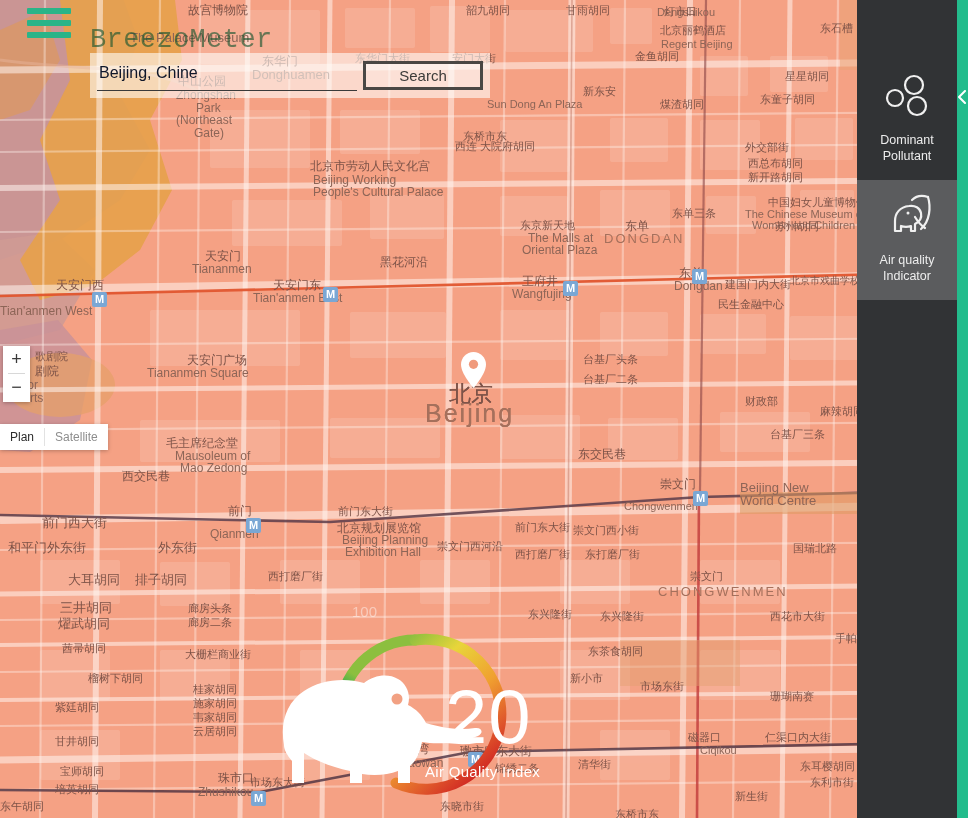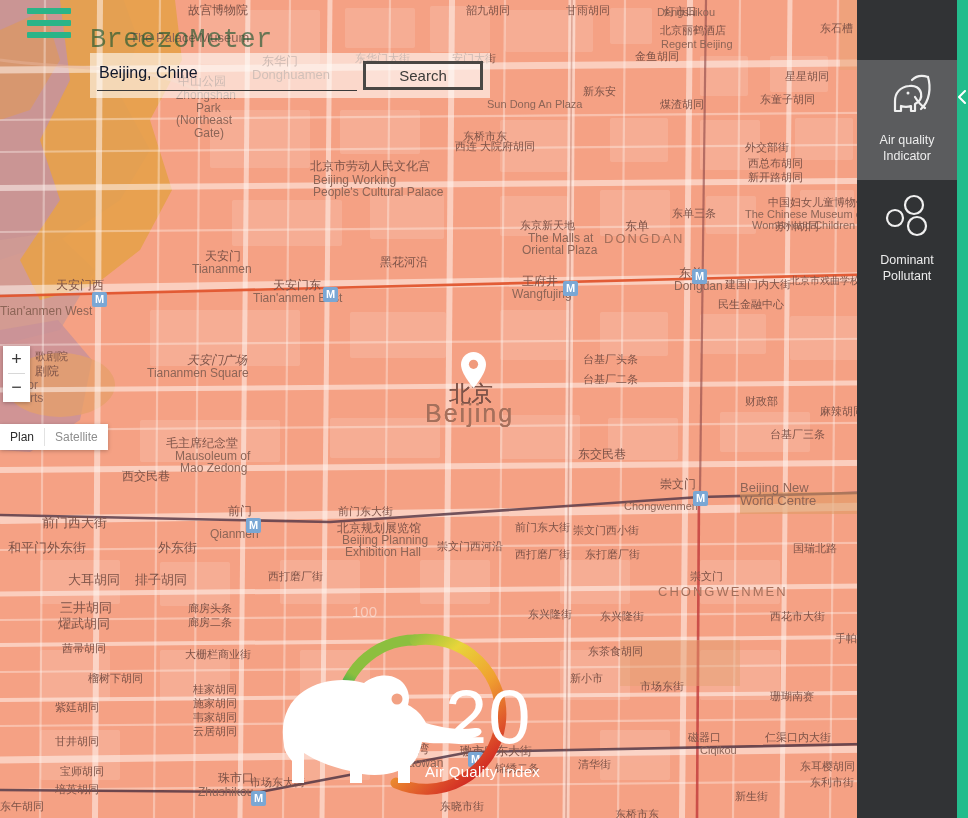--- a/index.html
+++ b/index.html
@@ -424,21 +424,21 @@
         <div class="map-label cn" style="left: 273px; top: 279px; font-size: 12px;">天安门东</div>
         <div class="map-label en" style="left: 253px; top: 292px; font-size: 12px;">Tian'anmen East</div>
         <div class="map-label cn" style="left: 56px; top: 279px; font-size: 12px;">天安门西</div>
         <div class="map-label en" style="left: 0px; top: 305px; font-size: 12px;">Tian'anmen West</div>
         <div class="map-label cn" style="left: 679px; top: 267px; font-size: 12px;">东单</div>
         <div class="map-label en" style="left: 674px; top: 280px; font-size: 12px;">Dongdan</div>
         <div class="map-label cn" style="left: 725px; top: 278px; font-size: 11px;">建国门内大街</div>
         <div class="map-label cn" style="left: 718px; top: 298px; font-size: 11px;">民生金融中心</div>
         <div class="map-label cn" style="left: 790px; top: 275px; font-size: 10px;">北京市戏曲学校</div>
         <div class="map-label cn" style="left: 775px; top: 220px; font-size: 11px;">苏州胡同</div>
-        <div class="map-label cn" style="left: 187px; top: 354px; font-size: 12px; font-style: italic;">天安门广场</div>
+        <div class="map-label cn" style="left: 187px; top: 354px; font-size: 12px;">天安门广场</div>
         <div class="map-label en" style="left: 147px; top: 367px; font-size: 12px;">Tiananmen Square</div>
         <div class="map-label cn" style="left: 583px; top: 353px; font-size: 11px;">台基厂头条</div>
         <div class="map-label cn" style="left: 583px; top: 373px; font-size: 11px;">台基厂二条</div>
         <div class="map-label cn" style="left: 449px; top: 382px; font-size: 22px;">北京</div>
         <div class="map-label big" style="left: 425px; top: 400px; font-size: 25px;">Beijing</div>
         <div class="map-label cn" style="left: 745px; top: 395px; font-size: 11px;">财政部</div>
         <div class="map-label cn" style="left: 166px; top: 437px; font-size: 12px;">毛主席纪念堂</div>
         <div class="map-label en" style="left: 175px; top: 450px; font-size: 12px;">Mausoleum of</div>
         <div class="map-label en" style="left: 180px; top: 462px; font-size: 12px;">Mao Zedong</div>
         <div class="map-label cn" style="left: 578px; top: 448px; font-size: 12px;">东交民巷</div>
@@ -603,46 +603,46 @@
   </div>
 
   <div id="search-panel">
     <input id="search-input" type="text" value="Beijing, Chine" style="">
     <button id="search-button">Search</button>
   </div>
 
   <div id="sidebar">
     <div id="sidebar-top"></div>
 
+    <div class="side-card dark">
+      <div class="side-icon">
+        <svg width="52" height="50" viewBox="0 0 52 50">
+          <circle cx="14" cy="27" r="8" stroke="#f0f0f0" stroke-width="2.2" fill="none"></circle>
+          <circle cx="33" cy="14" r="9" stroke="#f0f0f0" stroke-width="2.2" fill="none"></circle>
+          <circle cx="36" cy="35" r="9" stroke="#f0f0f0" stroke-width="2.2" fill="none"></circle>
+        </svg>
+      </div>
+      <div class="side-label">Dominant Pollutant</div>
+    </div>
+
     <div class="side-card light">
       <div class="side-icon">
         <svg width="52" height="50" viewBox="0 0 52 50">
           <path d="M47,6 C50,16 49,30 40,38" stroke="#f0f0f0" stroke-width="2.2" fill="none" stroke-linecap="round"></path>
           <path d="M47,6 C41,4 35,5 31,9" stroke="#f0f0f0" stroke-width="2.2" fill="none" stroke-linecap="round"></path>
           <path d="M14,40 L14,30 C14,22 19,16 28,15 C34,14 39,17 40,22
                    C41,27 38,31 34,33 L34,40 L30,40 L30,35
                    C27,36 23,36 20,35 L20,40 Z" stroke="#f0f0f0" stroke-width="2.2" fill="none" stroke-linejoin="round"></path>
           <path d="M34,26 C37,31 41,35 44,37" stroke="#f0f0f0" stroke-width="2.2" fill="none" stroke-linecap="round"></path>
           <circle cx="27" cy="22" r="1.5" fill="#f0f0f0"></circle>
         </svg>
       </div>
       <div class="side-label">Air quality Indicator</div>
     </div>
 
-    <div class="side-card dark">
-      <div class="side-icon">
-        <svg width="52" height="50" viewBox="0 0 52 50">
-          <circle cx="14" cy="27" r="8" stroke="#f0f0f0" stroke-width="2.2" fill="none"></circle>
-          <circle cx="33" cy="14" r="9" stroke="#f0f0f0" stroke-width="2.2" fill="none"></circle>
-          <circle cx="36" cy="35" r="9" stroke="#f0f0f0" stroke-width="2.2" fill="none"></circle>
-        </svg>
-      </div>
-      <div class="side-label">Dominant Pollutant</div>
-    </div>
-
   </div>
 
   <div id="green-strip"></div>
   <div id="collapse-arrow">
     <svg width="8" height="14" viewBox="0 0 8 14">
       <path d="M7,1 L1,7 L7,13" stroke="#ffffff" stroke-width="2" fill="none" stroke-linecap="round" stroke-linejoin="round"></path>
     </svg>
   </div>
 
 </div>

